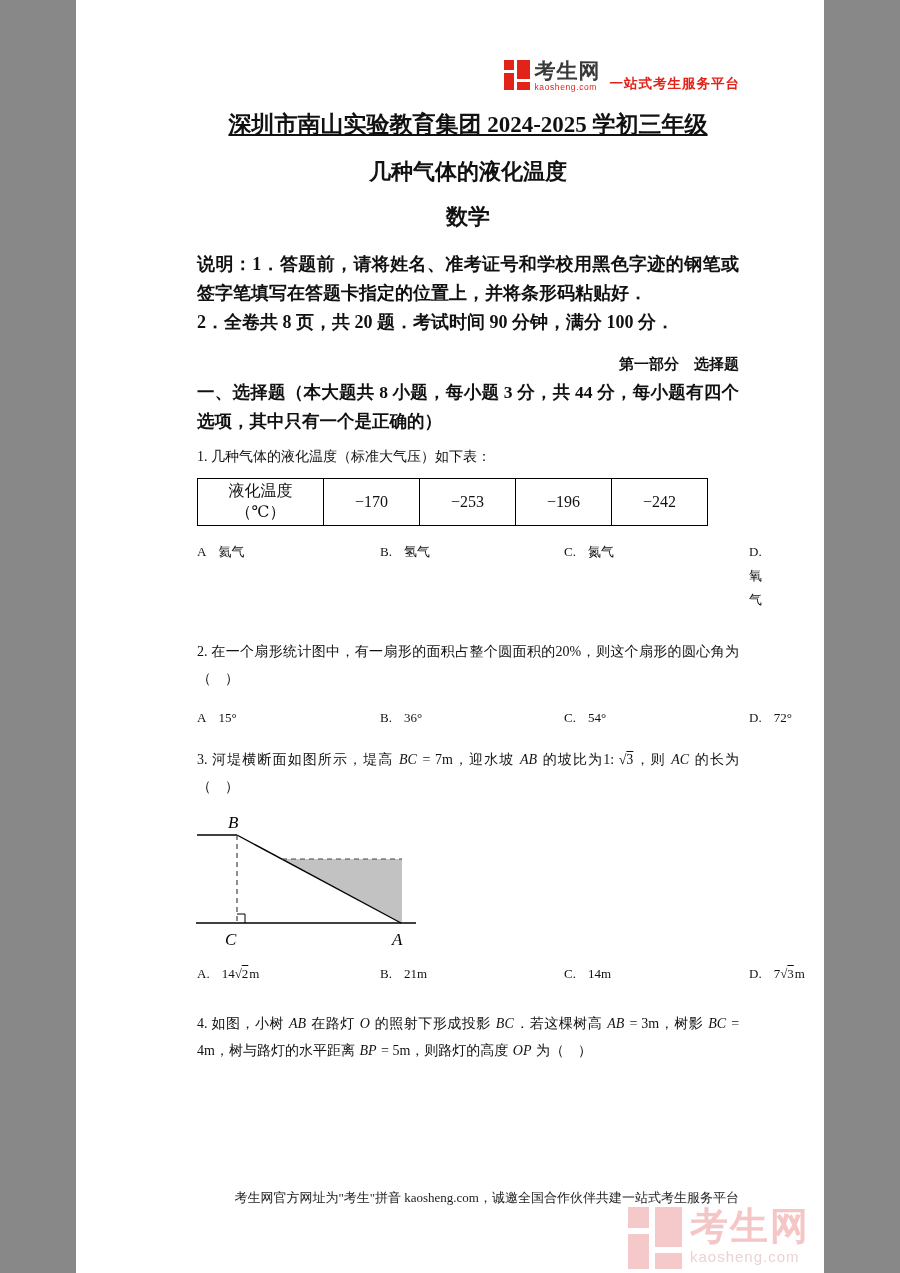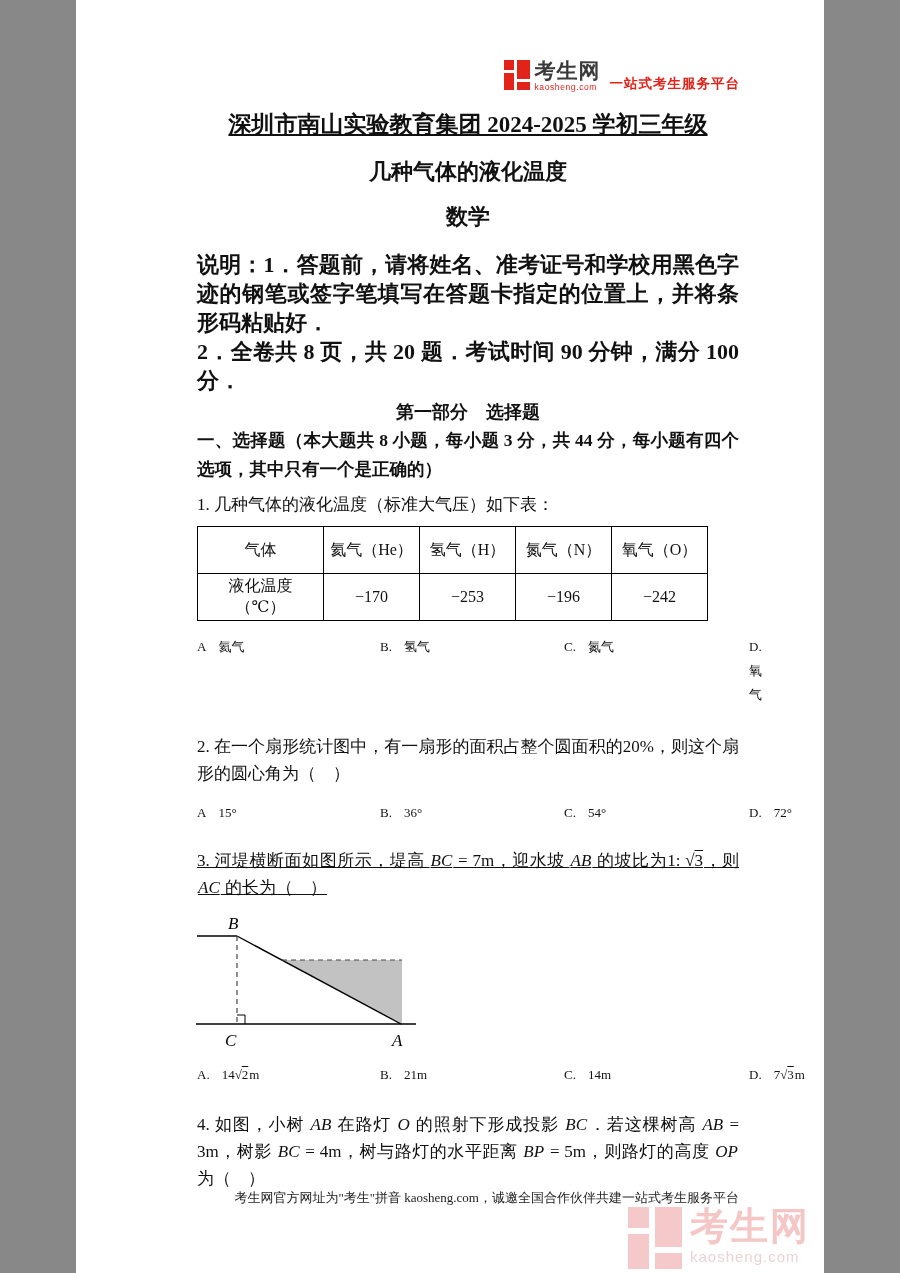--- a/index.html
+++ b/index.html
@@ -29,31 +29,31 @@
   .brand-domain { font-family:"Liberation Sans","DejaVu Sans",sans-serif; font-size:8.5px; color:#e2231a; letter-spacing:0.6px; margin-top:2px; }
   .brand-tagline { font-family:"Liberation Sans","DejaVu Sans",sans-serif; font-weight:bold; font-size:13.5px; color:#e2231a; margin:15px 0 0 9px; letter-spacing:1px; }
 
   
   .title1 { text-align:center; font-size:23px; font-weight:bold; line-height:30px;text-decoration:underline; }
   .title2 { text-align:center; font-size:22px; font-weight:bold; line-height:28px; margin-top:18px; }
   .subject { text-align:center; font-size:22px; font-weight:bold; line-height:28px; margin-top:17px; }
 
   
   .instructions { margin-top:19px; }
-  .instr { font-size:22px; font-weight:bold; line-height:29px; text-align:justify; }
+  .instr { font-size:18px; font-weight:bold; line-height:29px; text-align:justify; }
 
   
-  .part-heading { text-align:center; font-size:18px; font-weight:bold; line-height:28px; margin-top:3px; }
+  .part-heading { text-align:right; font-size:15px; font-weight:bold; line-height:28px; margin-top:13px; }
   .intro { font-size:17.5px; font-weight:bold; line-height:28.5px; text-align:justify; }
 
   
-  .stem { font-size:17px; line-height:27px; text-align:justify; }
+  .stem { font-size:14px; line-height:27px; text-align:justify; }
   .q1-stem { margin-top:8px; }
   .q2-stem { margin-top:26px; }
-  .q3-stem { margin-top:22px;text-decoration:underline; }
+  .q3-stem { margin-top:16px; }
   .q4-stem { margin-top:24px; }
   .followup { margin-top:12px; }
   .var { font-style:italic; padding:0 1px; }
   .sqrt { white-space:nowrap; }
   .sqrt-sign { margin-right:-1px; }
   .sqrt-rad { text-decoration:overline; padding:0 1px; }
 
   .opts { display:grid; grid-template-columns:183px 184px 185px auto; margin-top:14px; font-size:13px; line-height:24px; }
   .opt .okey { margin-right:12px; }
   .q3-opts { margin-top:12px; }
@@ -110,27 +110,20 @@
       <p class="instr">2．全卷共 8 页，共 20 题．考试时间 90 分钟，满分 100 分．</p>
     </div>
 
     <div class="part-heading">第一部分　选择题</div>
     <p class="intro">一、选择题（本大题共 8 小题，每小题 3 分，共 44 分，每小题有四个选项，其中只有一个是正确的）</p>
 
     <section>
       <p class="stem q1-stem">1. 几种气体的液化温度（标准大气压）如下表：</p>
       <table class="gas-table">
         <tbody>
-          <tr>
-            <td class="c0">气体</td>
-            <td class="cv">氦气（He）</td>
-            <td class="cv">氢气（H）</td>
-            <td class="cv">氮气（N）</td>
-            <td class="cv">氧气（O）</td>
-          </tr>
           <tr>
             <td class="c0">液化温度（℃）</td>
             <td class="cv">−170</td>
             <td class="cv">−253</td>
             <td class="cv">−196</td>
             <td class="cv">−242</td>
           </tr>
         </tbody>
       </table>
       <div class="opts">

